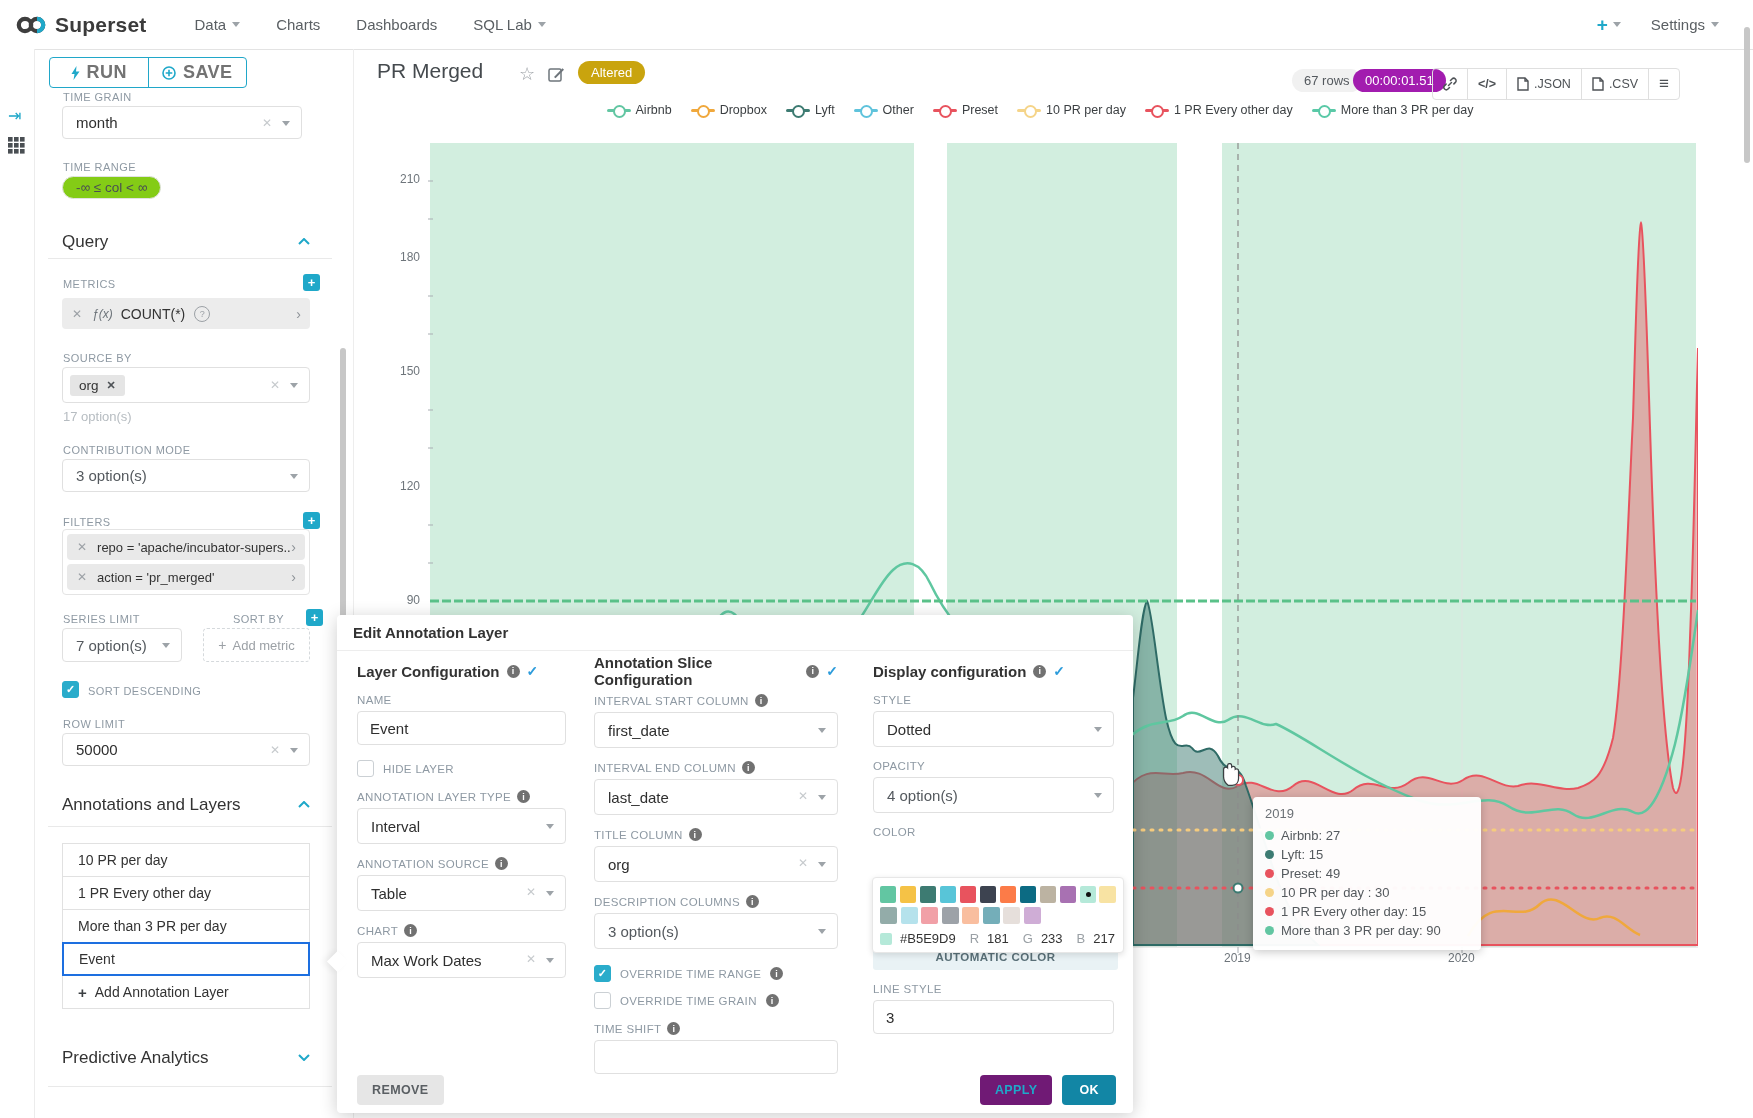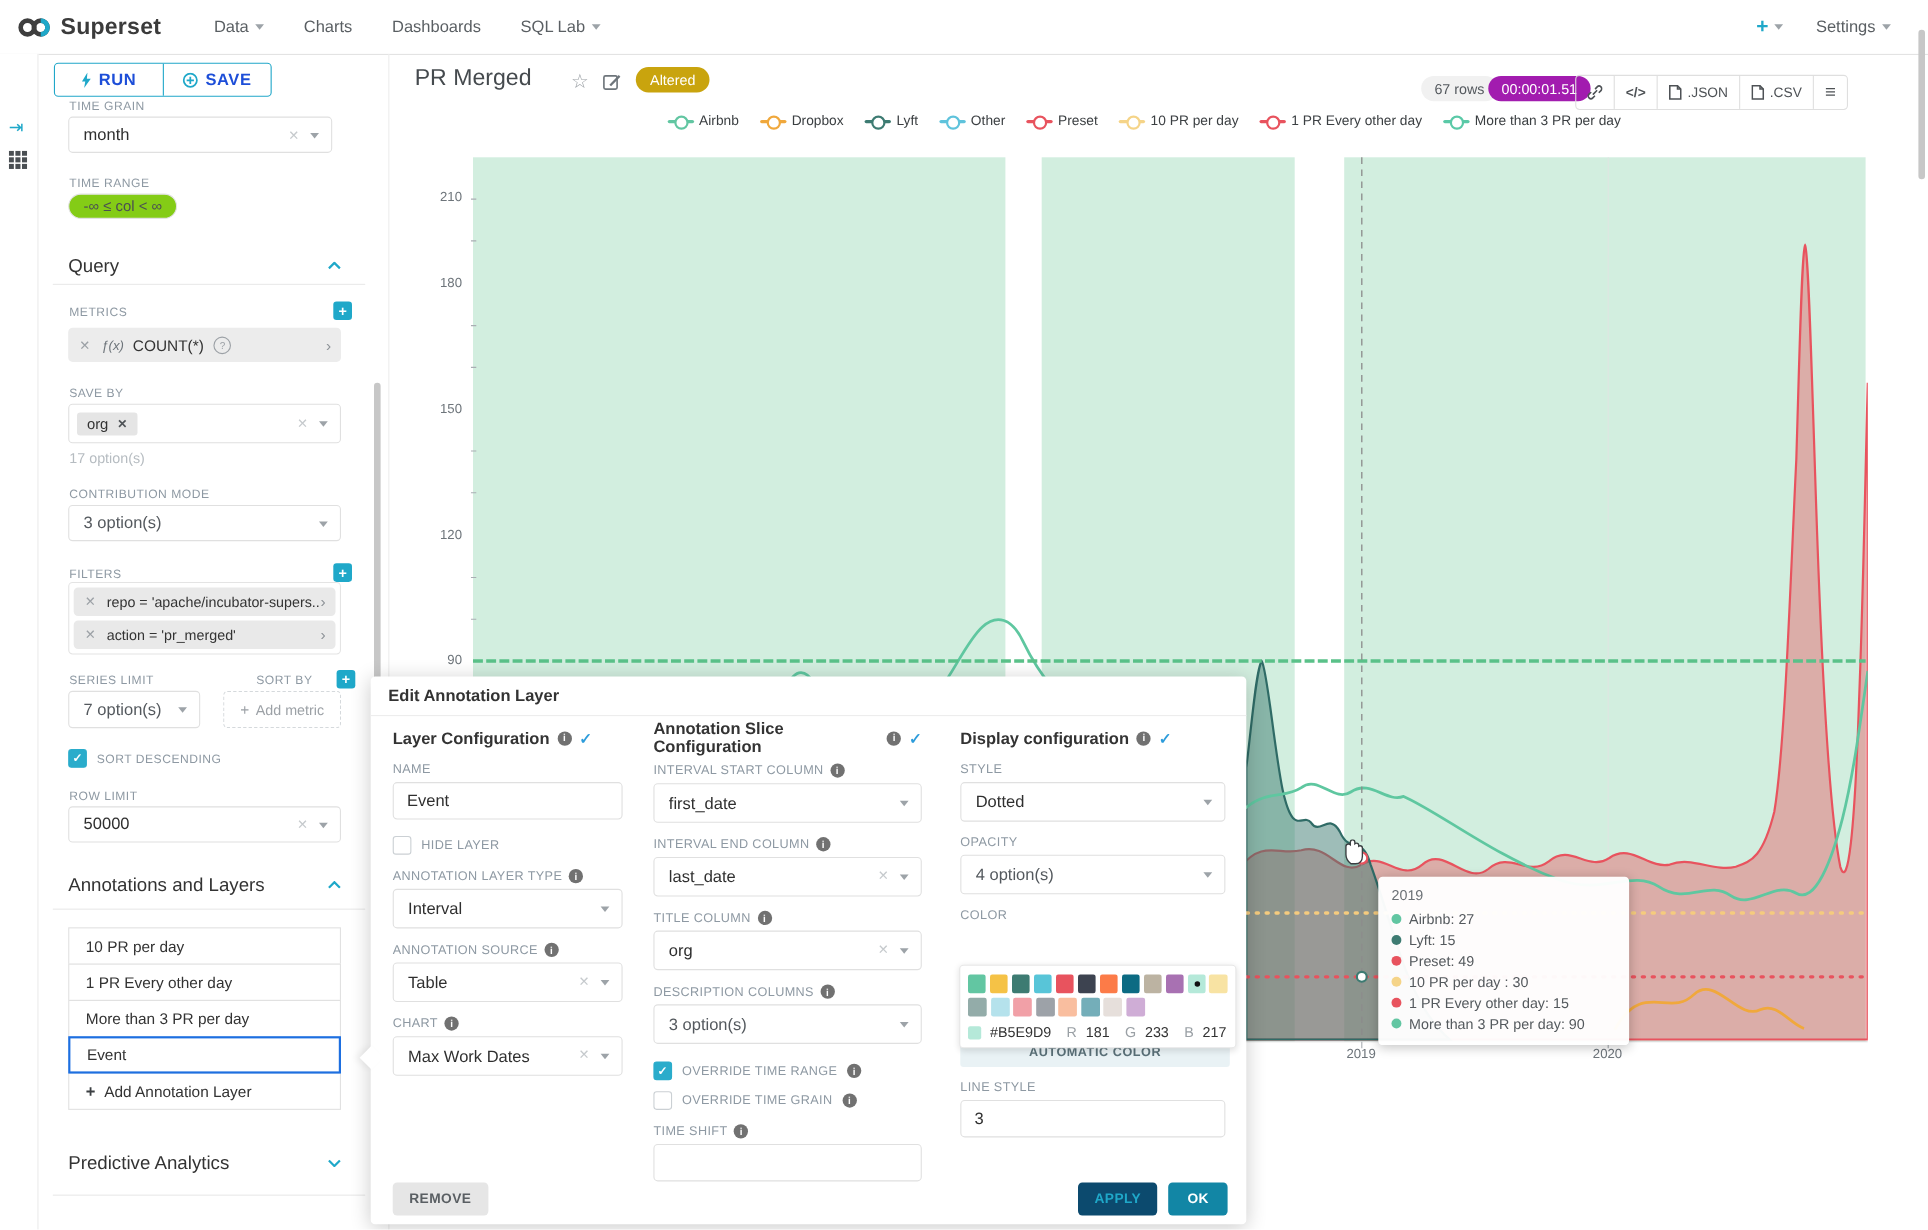--- a/index.html
+++ b/index.html
@@ -90,27 +90,27 @@
   .sw{width:17px;height:17px;border-radius:2px;position:relative;}
   .sw.selz::after{content:"";position:absolute;left:6px;top:6px;width:5px;height:5px;border-radius:50%;background:#111;}
   .hexrow{display:flex;align-items:center;gap:8px;margin-top:7px;font-size:13px;color:#333;}
   .hexrow .rgb-l{color:#9AA0A5;margin-left:6px;}
   .autocolor{width:245px;height:26px;margin-top:8px;background:#E9F2F5;color:#5A7078;font-size:11.5px;font-weight:700;
              letter-spacing:.5px;border:none;border-radius:3px;display:flex;align-items:center;justify-content:center;}
   .mfooter{position:absolute;left:20px;right:17px;top:460px;display:flex;justify-content:space-between;align-items:center;}
   .btn{border:none;border-radius:4px;font-size:12.5px;font-weight:700;letter-spacing:.4px;padding:8px 15px;
        font-family:"Liberation Sans",sans-serif;}
   .btn-remove{background:#E6E6E6;color:#5A5F63;}
-  .btn-apply{background:#0c4a6e;color:#1FA8C9;}
+  .btn-apply{background:#701a75;color:#1FA8C9;}
   .btn-ok{background:#1286A5;color:#fff;padding:8px 17px;}
   .scrollthumb{position:absolute;background:#C7C7C7;border-radius:3px;}
   .runsave{position:absolute;left:49px;top:57px;width:198px;height:31px;border:1.5px solid #20A7C9;border-radius:4px;
            display:flex;box-sizing:border-box;}
-  .rs-half{flex:1;display:flex;align-items:center;justify-content:center;gap:7px;color:#1d4ed8;
-           font-size:15px;font-weight:700;letter-spacing:.5px;}
+  .rs-half{flex:1;display:flex;align-items:center;justify-content:center;gap:7px;color:#737373;
+           font-size:18px;font-weight:700;letter-spacing:.5px;}
   .rs-half:first-child{border-right:1.5px solid #20A7C9;}
 </style>
 </head>
 <body>
 
 <div class="page">
 
   <div class="navbar">
     <div class="brand">
       <svg width="30" height="20" viewBox="0 0 30 20">
@@ -202,21 +202,21 @@
     <div class="abs lbl" style="left:63px;top:278px;">METRICS</div>
     <div class="plusbtn" style="left:303px;top:274px;">+</div>
     <div class="mpill" style="left:62px;top:298px;width:248px;height:31px;">
       <span class="px">✕</span>
       <span style="font-size:12px;font-style:italic;color:#6E757B;margin-right:8px;">ƒ(x)</span>
       <span>COUNT(*)</span>
       <span style="margin-left:9px;width:14px;height:14px;border:1px solid #9CA1A6;border-radius:50%;color:#9CA1A6;font-size:9px;display:inline-flex;align-items:center;justify-content:center;">?</span>
       <span class="gt">›</span>
     </div>
 
-    <div class="abs lbl" style="left:63px;top:352px;">SAVE BY</div>
+    <div class="abs lbl" style="left:63px;top:352px;">SOURCE BY</div>
     <div class="sel" style="left:62px;top:367px;width:248px;height:36px;box-sizing:border-box;padding-left:7px;">
       <span class="tag">
           <span>org</span>
           <b>✕</b>
         </span>
       <span class="xic">✕</span>
       <span class="caret car"></span>
     </div>
     <div class="abs hintg" style="left:63px;top:409px;">17 option(s)</div>
 

